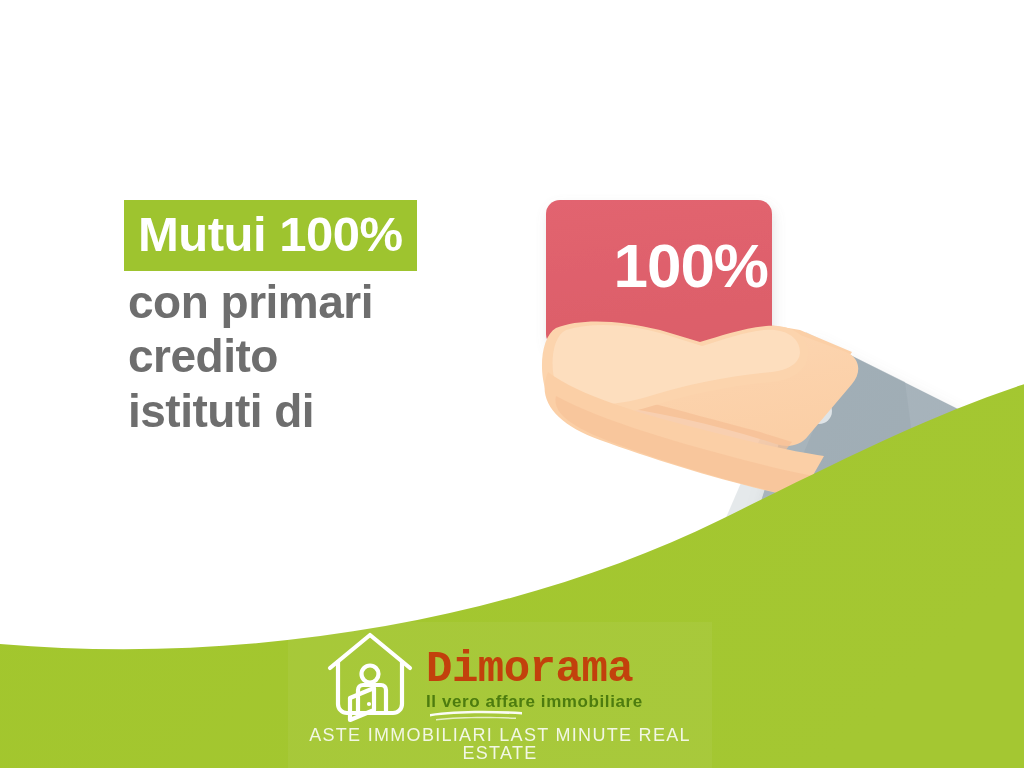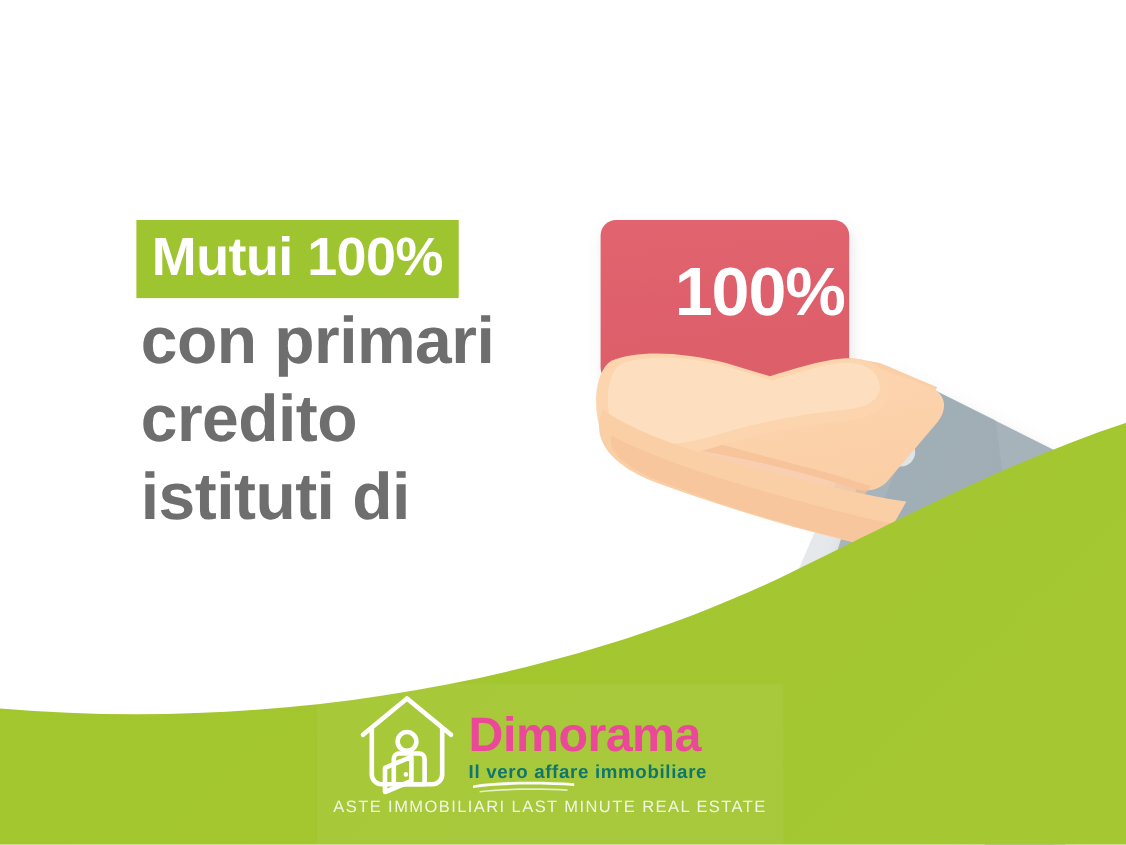--- a/index.html
+++ b/index.html
@@ -45,21 +45,21 @@
     font-size: 49px;
     font-weight: bold;
     letter-spacing: -0.5px;
     line-height: 1.0;
     padding: 10px 14px 12px 14px;
     white-space: nowrap;
   }
   .headline-rest {
     margin: 4px 0 0 0;
     color: #6e6e6e;
-    font-size: 60px;
+    font-size: 46px;
     font-weight: bold;
     letter-spacing: -0.5px;
     line-height: 1.18;
   }
   .headline-rest span {
     display: block;
     padding-left: 4px;
   }
 
   
@@ -80,49 +80,50 @@
   .logo-mark {
     width: 92px;
     height: 96px;
     flex: 0 0 auto;
   }
   .logo-words {
     margin-left: 10px;
     padding-top: 4px;
   }
   .logo-name {
-    color: #ec4899;
+    color: #c2410c;
     font-size: 44px;
     font-weight: bold;
     line-height: 1;
     letter-spacing: -0.5px;
+    font-family: Liberation Mono, monospace;
   }
   .logo-tag {
-    color: #0f766e;
+    color: #4d7c0f;
     font-size: 17px;
     font-weight: bold;
     letter-spacing: 0.6px;
     line-height: 1;
     margin-top: 2px;
   }
   .logo-flourish {
     position: absolute;
     left: 140px;
     top: 88px;
     width: 96px;
     height: 14px;
   }
   .logo-sub {
     position: absolute;
     left: 0;
     top: 106px;
     width: 424px;
     text-align: center;
     color: #f2f7e4;
-    font-size: 15px;
+    font-size: 18px;
     letter-spacing: 1.3px;
     line-height: 1;
   }
 </style>
 </head>
 <body>
 
 <div class="stage">
 
   <svg class="bg-art" viewBox="0 0 1024 768" xmlns="http://www.w3.org/2000/svg">

